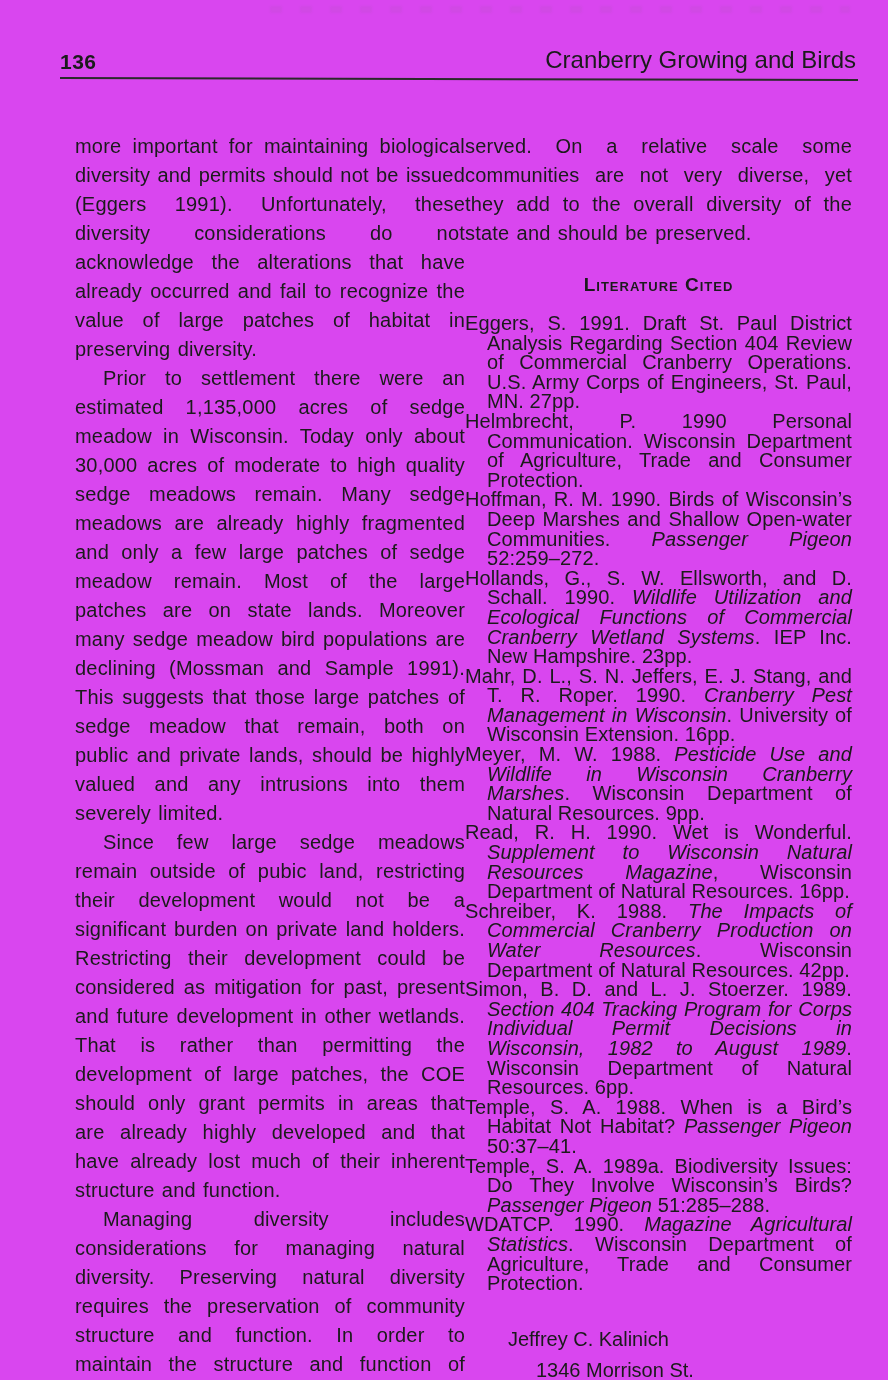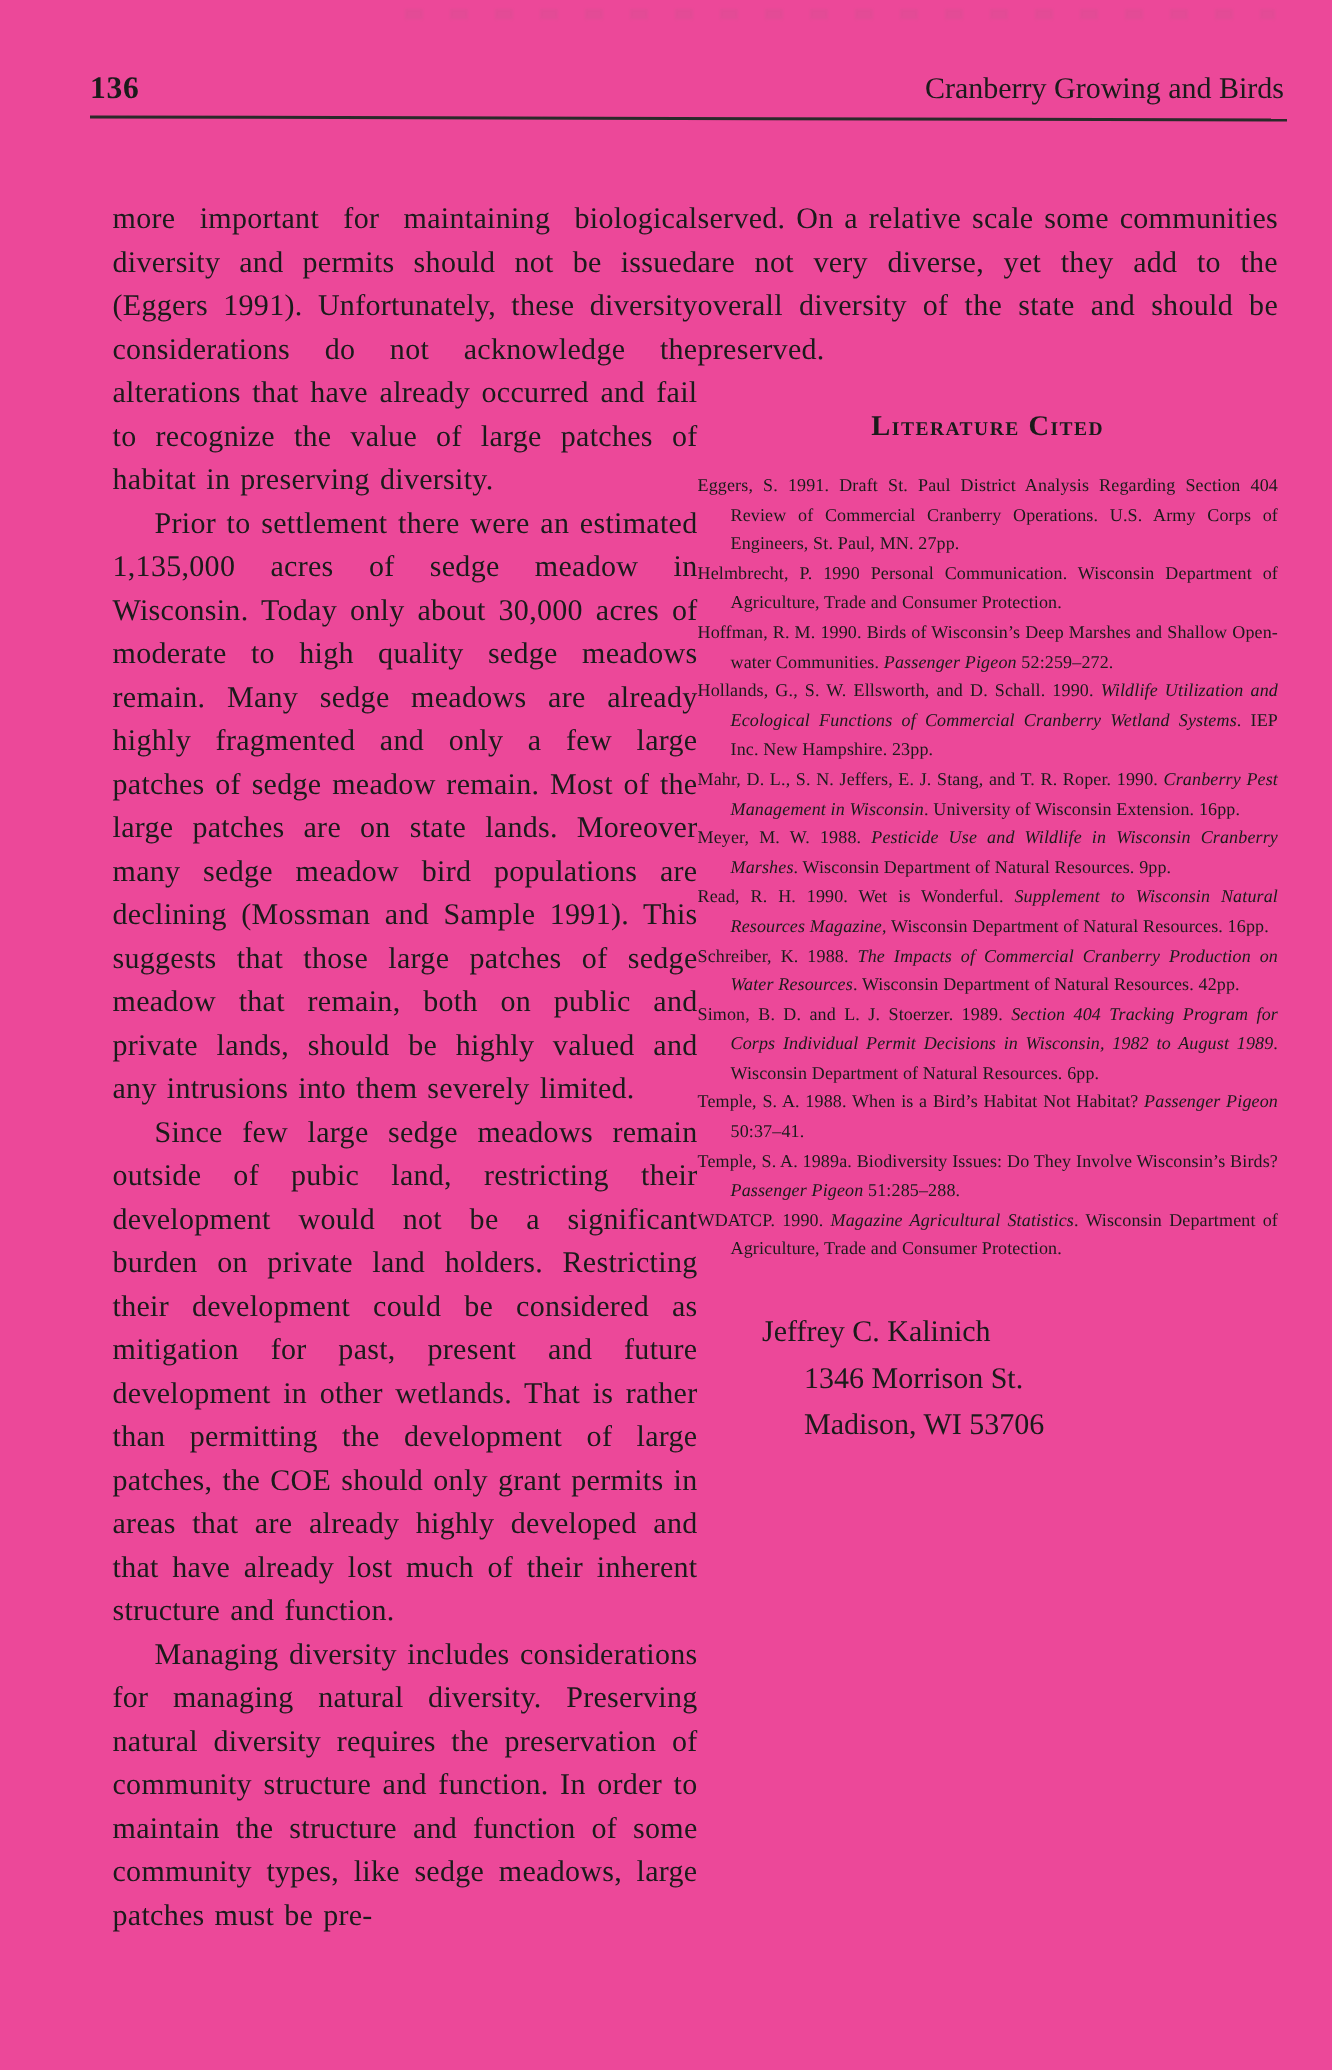--- a/index.html
+++ b/index.html
@@ -5,23 +5,23 @@
   html, body {
     margin: 0;
     padding: 0;
     background: #e9e9e7;
   }
   .page {
     position: relative;
     width: 888px;
     height: 1380px;
     margin: 0 auto;
-    background: #ec4899;
+    background: #d946ef;
     color: #1b1b1b;
-    font-family: Liberation Serif, serif;
+    font-family: Liberation Sans, sans-serif;
     overflow: hidden;
   }
   .scan-artifact {
     position: absolute;
     top: 6px;
     left: 270px;
     width: 580px;
     height: 7px;
     background: repeating-linear-gradient(90deg,
       rgba(110,110,110,0.14) 0 12px,
@@ -37,21 +37,21 @@
     display: flex;
     justify-content: space-between;
     align-items: flex-end;
   }
   .page-number {
     font-size: 21px;
     font-weight: bold;
     letter-spacing: 0.5px;
   }
   .running-title {
-    font-size: 20px;
+    font-size: 24px;
     padding-right: 2px;
   }
   .header-rule {
     position: absolute;
     top: 78px;
     left: 60px;
     width: 798px;
     height: 2px;
     background: #2a2a2a;
     transform: rotate(0.15deg);
@@ -86,21 +86,21 @@
     font-size: 19px;
     font-weight: bold;
     font-variant: small-caps;
     letter-spacing: 1px;
   }
   .reference-list {
     margin: 0;
   }
   .ref {
     margin: 0;
-    font-size: 12px;
+    font-size: 20px;
     line-height: 19.6px;
     text-align: justify;
     padding-left: 22px;
     text-indent: -22px;
     letter-spacing: 0.1px;
   }
   .ref em {
     font-style: italic;
   }
   .author-block {

